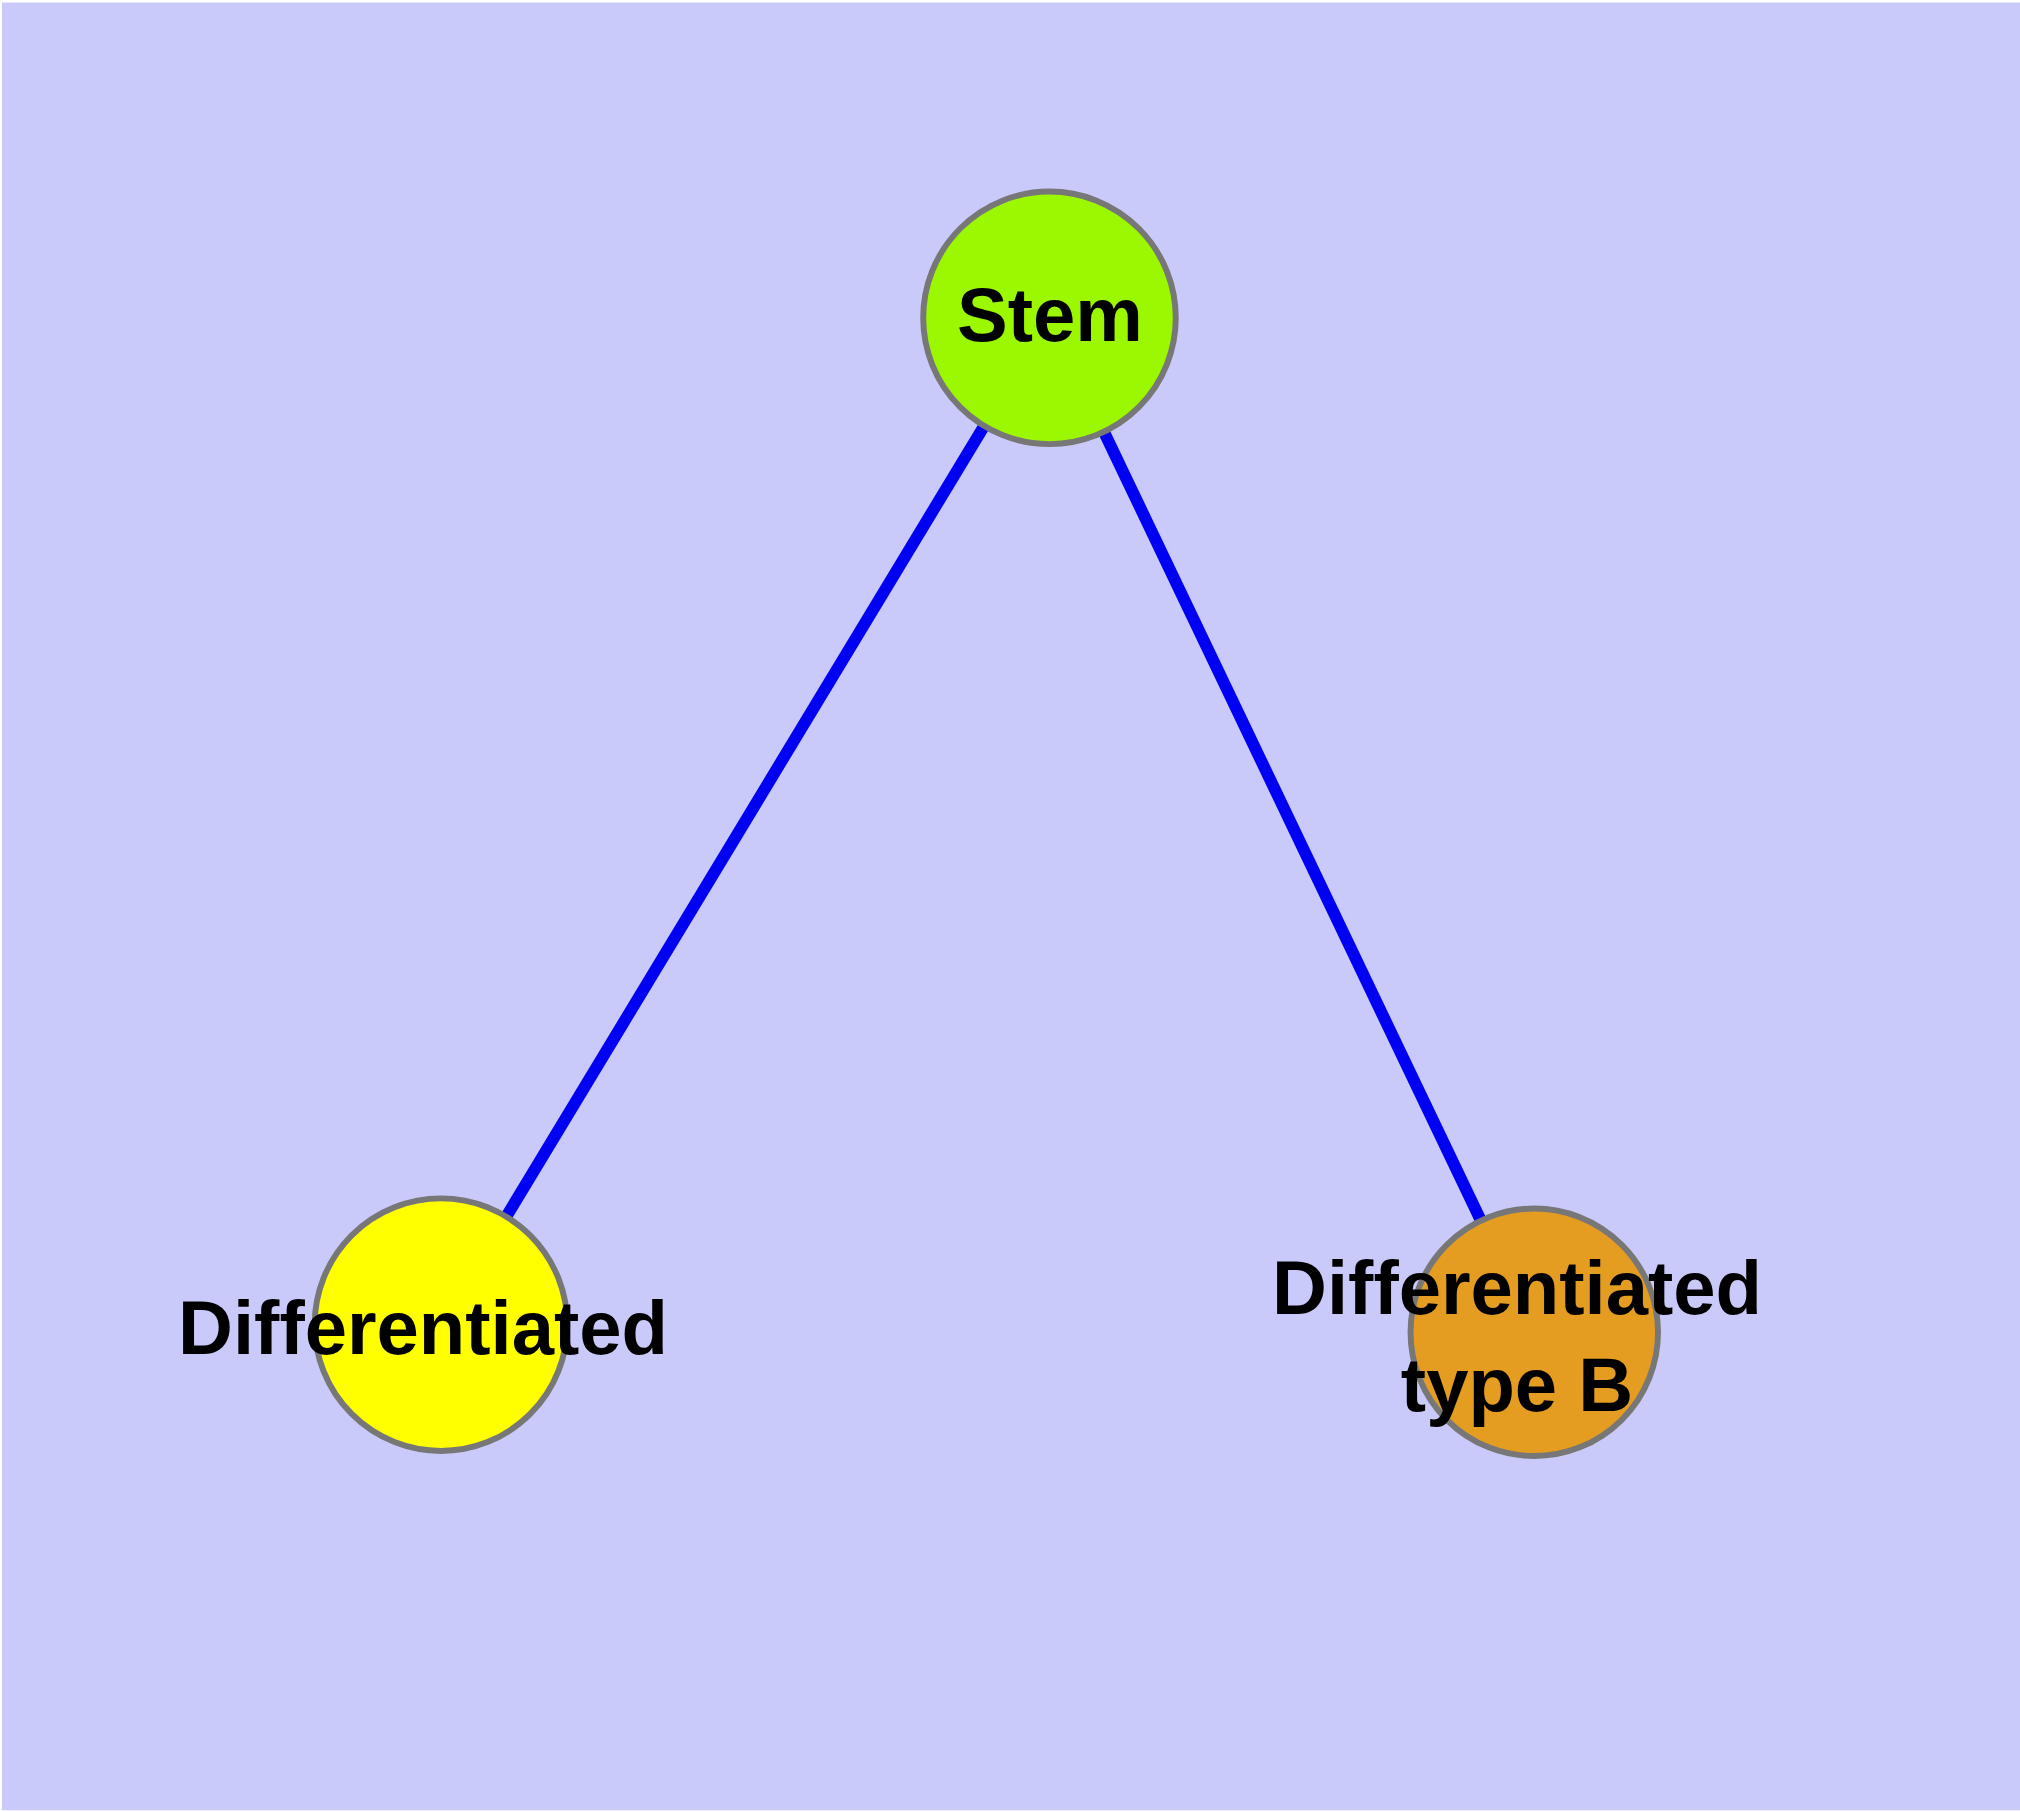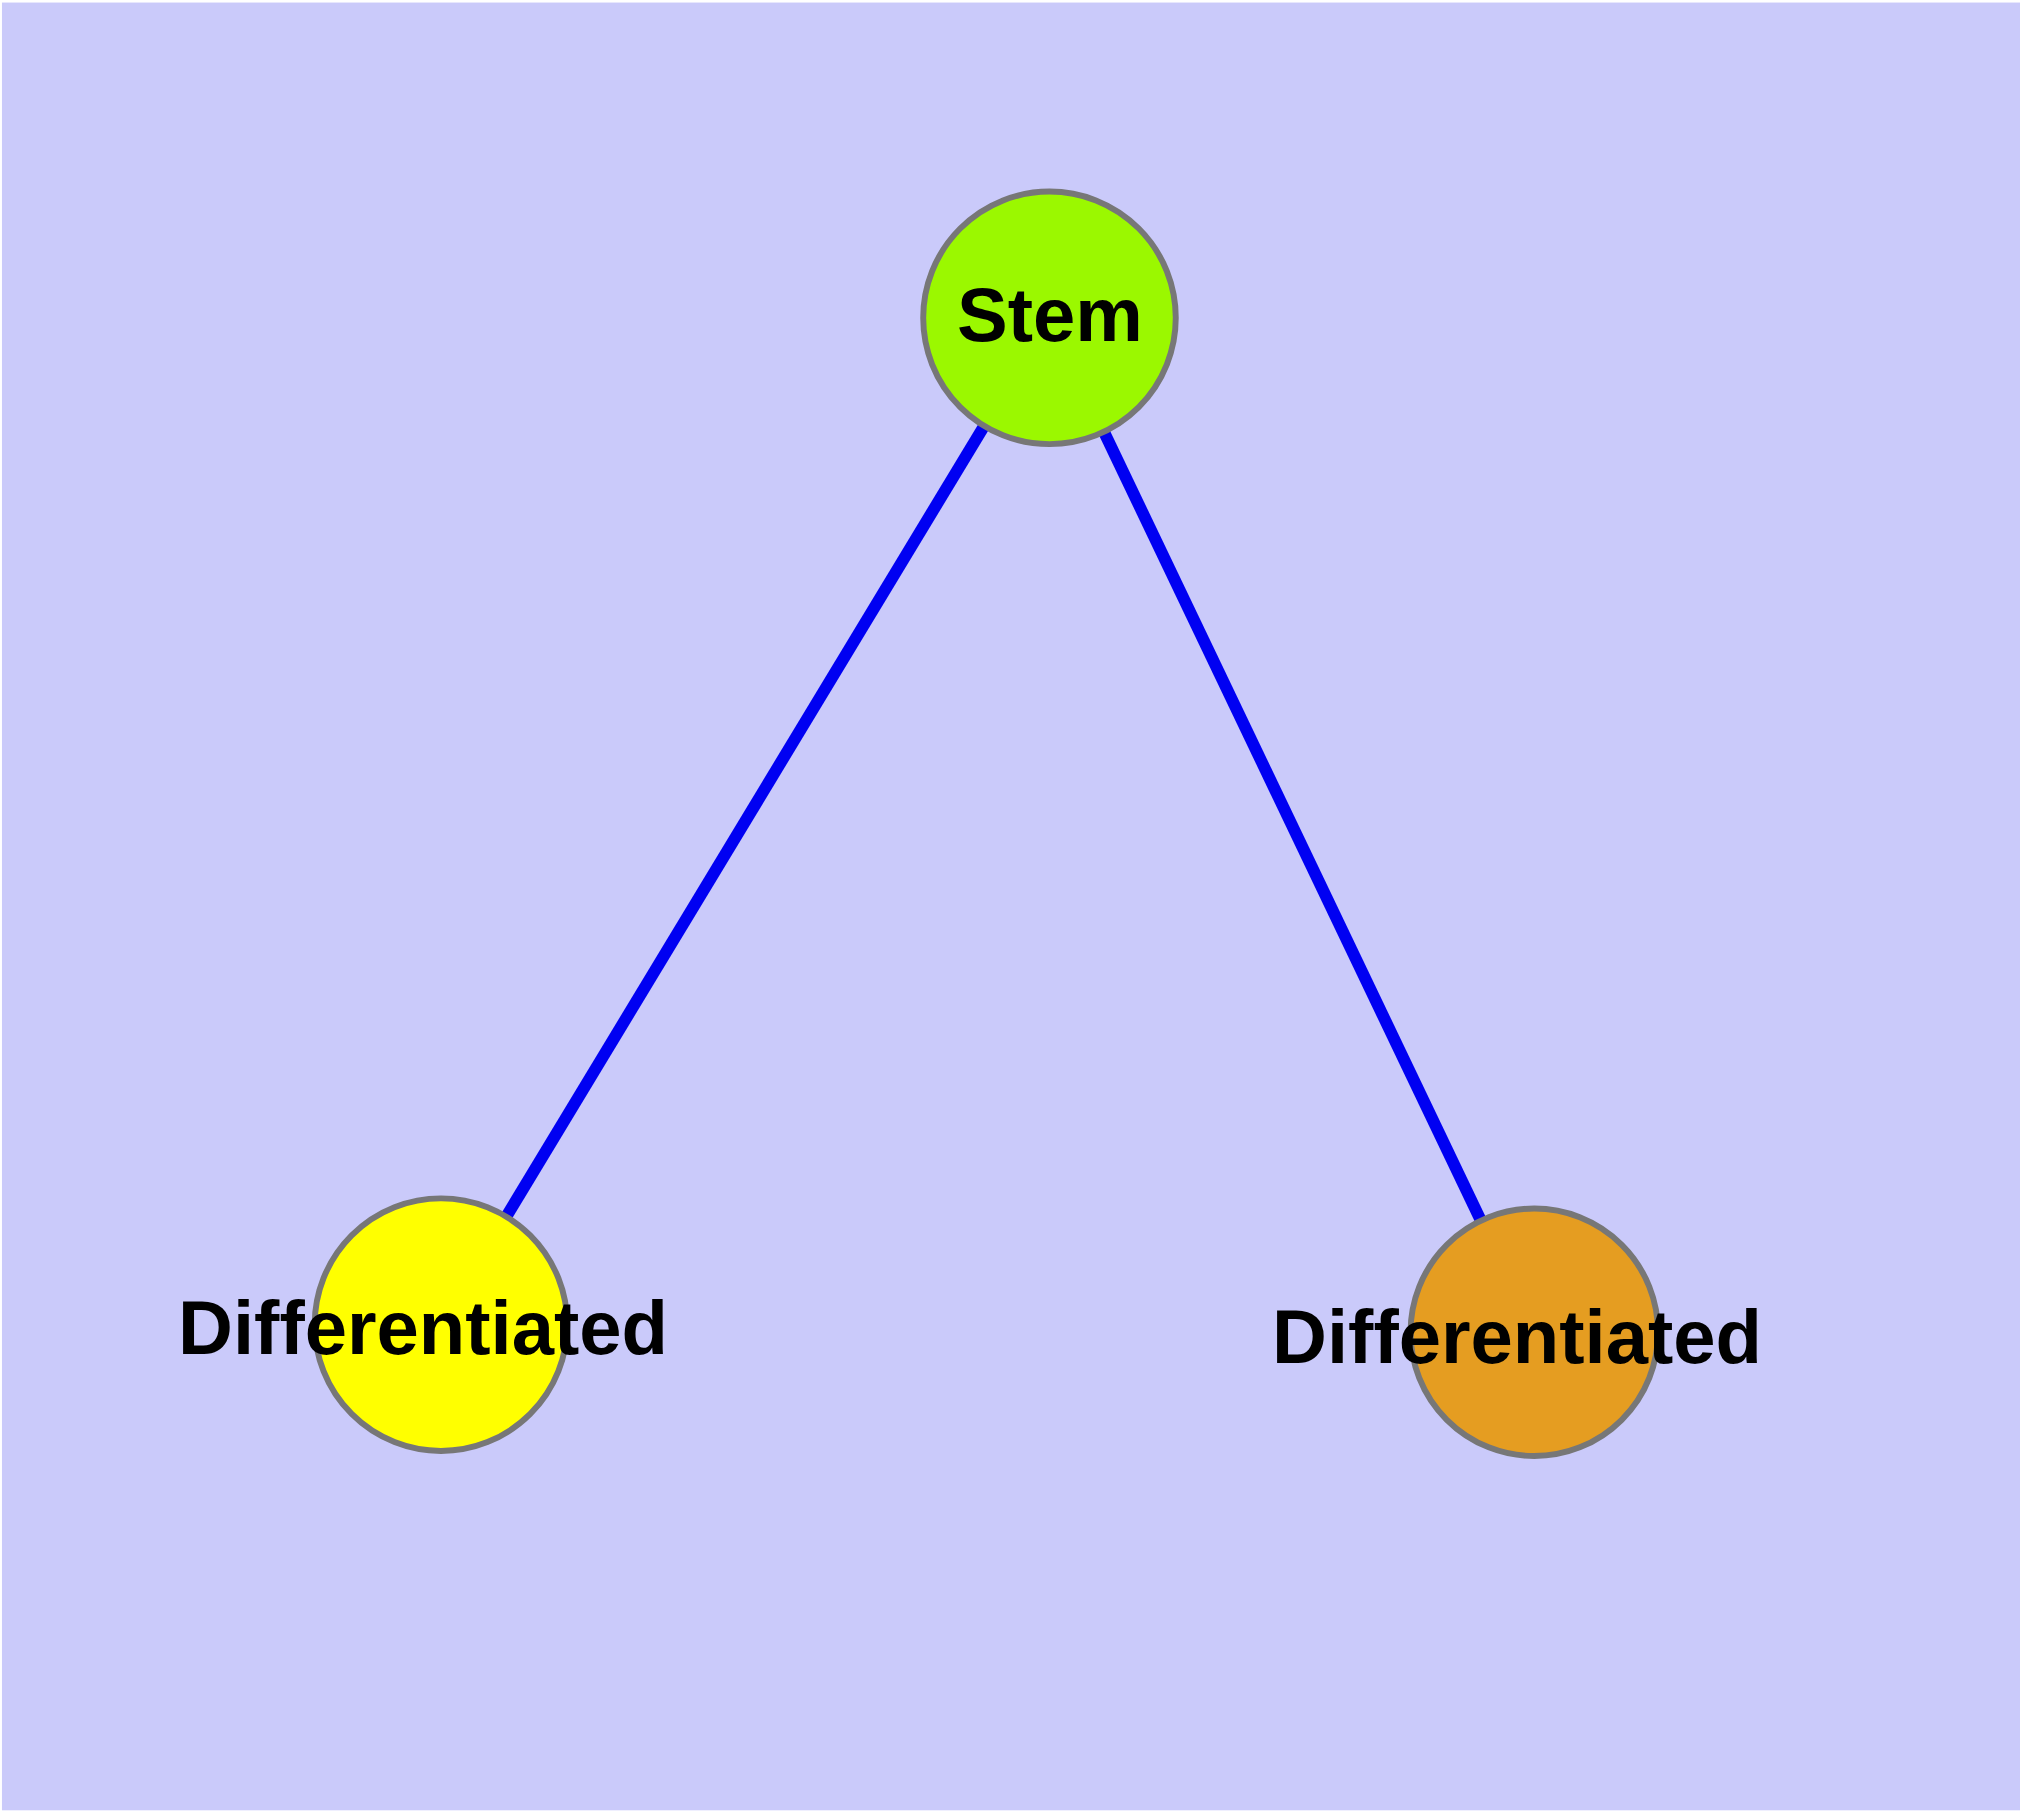--- a/index.html
+++ b/index.html
@@ -58,16 +58,17 @@
   <div class="node-label label-stem">
     <span>Stem</span>
   </div>
 
   <div class="node-label label-type-a">
     <span>Differentiated</span>
   </div>
 
   <div class="node-label label-type-b">
     <span>Differentiated</span>
+    <span>type B</span>
   </div>
 
 </div>
 
 
 </body></html>

